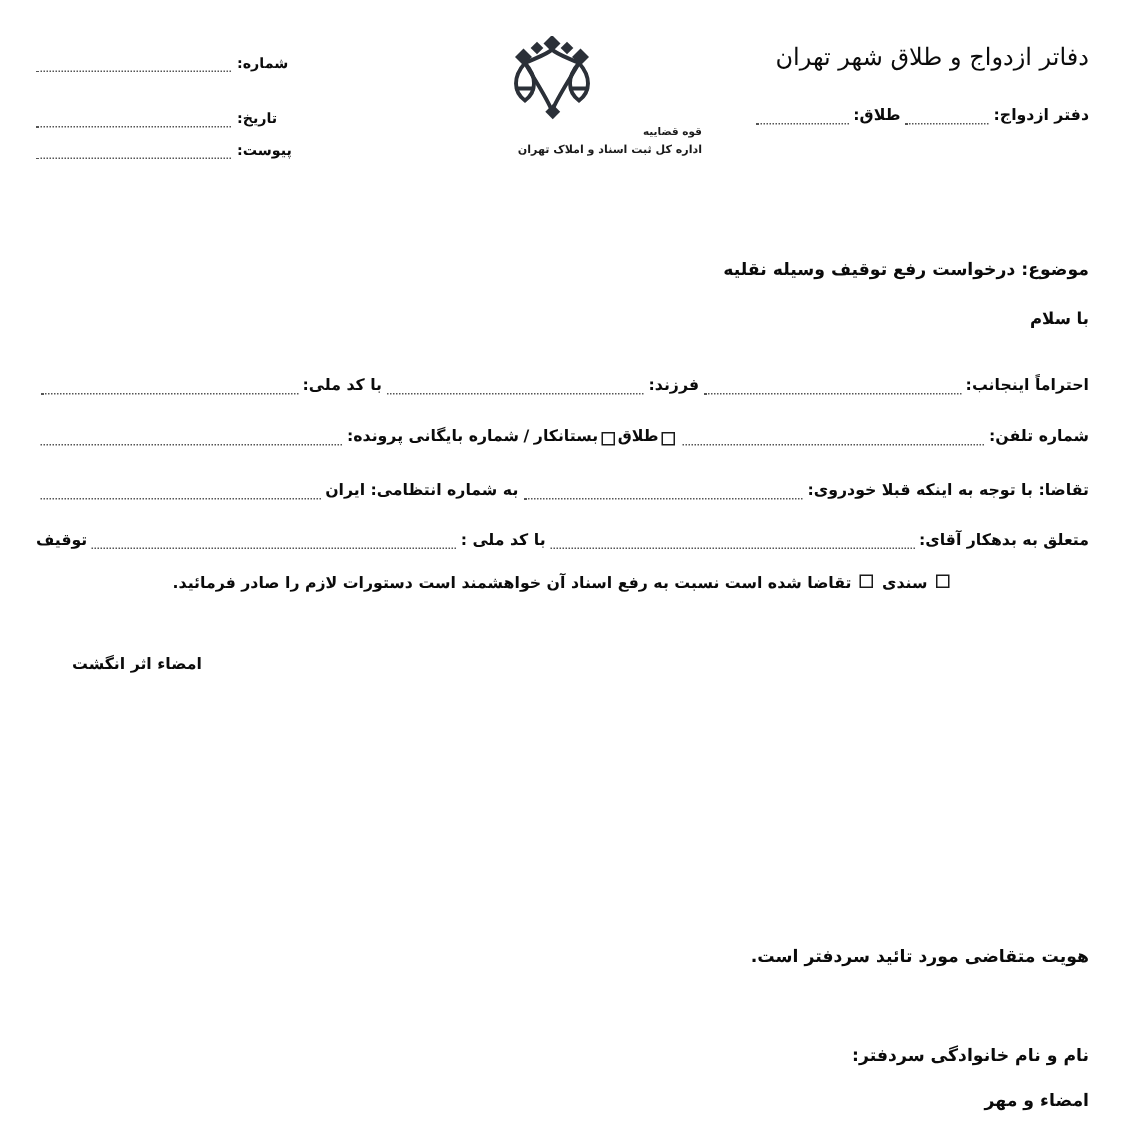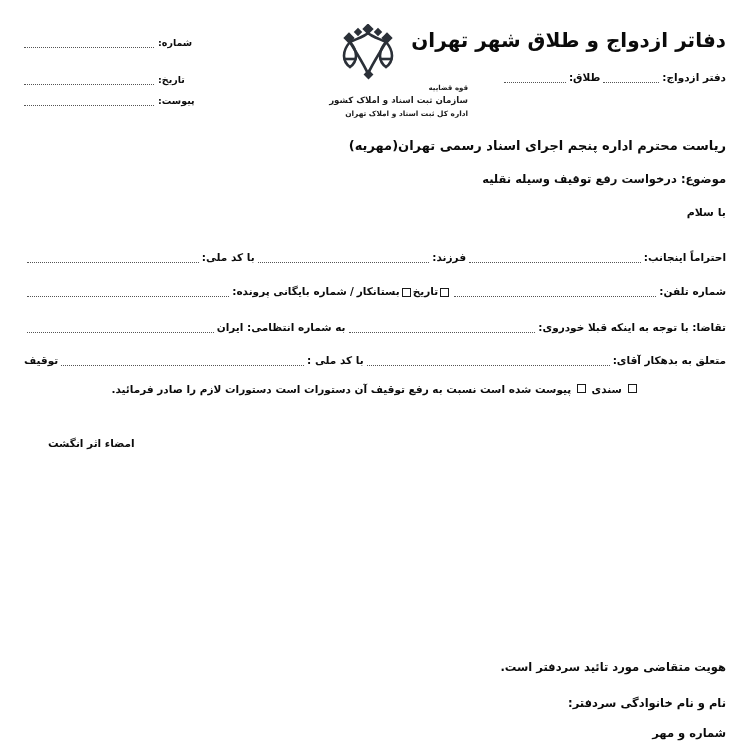--- a/index.html
+++ b/index.html
@@ -74,22 +74,22 @@
   }
   .emblem-cap.l1 { font-size: 7px; }
   .emblem-cap.l2 { font-size: 8.6px; letter-spacing: .2px; }
   .emblem-cap.l3 { font-size: 7.4px; }
 
   
   .doc-title {
     position: absolute;
     right: 24px;
     top: 28px;
-    font-size: 20px;
-    font-weight: bold;
+    font-size: 16px;
+    font-weight: normal;
     letter-spacing: -.2px;
     white-space: nowrap;
   }
   .hdr-fields {
     position: absolute;
     right: 24px;
     top: 72px;
     display: flex;
     align-items: flex-end;
     font-size: 10.5px;
@@ -165,21 +165,21 @@
   }
 
   
   .foot {
     position: absolute;
     right: 24px;
     font-size: 11.5px;
     font-weight: bold;
     white-space: nowrap;
   }
-  .foot.f1 { top: 660px; }
+  .foot.f1 { top: 630px; }
   .foot.f2 { top: 696px; }
   .foot.f3 { top: 726px; }
 </style>
 </head>
 <body>
 
 <div class="page">
 
   <div class="meta-row" style="left:24px; top:38px;">
     <span class="lbl">شماره:</span>
@@ -214,34 +214,32 @@
         <rect x="8" y="10" width="8" height="8" transform="rotate(45 12 14)"></rect>
         <rect x="27" y="1" width="8" height="8" transform="rotate(45 31 5)"></rect>
         <rect x="46" y="10" width="8" height="8" transform="rotate(45 50 14)"></rect>
         <rect x="18" y="5" width="6" height="6" transform="rotate(45 21 8)"></rect>
         <rect x="38" y="5" width="6" height="6" transform="rotate(45 41 8)"></rect>
 
         <rect x="28" y="47" width="7" height="7" transform="rotate(45 31.5 50.5)"></rect>
       </g>
     </svg>
     <div class="emblem-cap l1">قوه قضاییه</div>
-    <div class="emblem-cap l2">سازمان ثبت اسناد و املاک کشور</div>
     <div class="emblem-cap l3">اداره کل ثبت اسناد و املاک تهران</div>
   </div>
 
   <div class="doc-title">دفاتر ازدواج و طلاق شهر تهران</div>
 
   <div class="hdr-fields">
     <span class="lbl">دفتر ازدواج:</span>
     <span class="dots"></span>
     <span class="lbl">طلاق:</span>
     <span class="dots wide"></span>
   </div>
 
-  <div class="addressee">ریاست محترم اداره پنجم اجرای اسناد رسمی تهران(مهریه)</div>
 
   <div class="subject">
     <span>موضوع:</span>
     <span>درخواست رفع توقیف وسیله نقلیه</span>
   </div>
 
   <div class="greeting">با سلام</div>
 
   <div class="frow" style="top:252px;">
     <span class="lbl">احتراماً اینجانب:</span>
@@ -249,21 +247,21 @@
     <span class="lbl">فرزند:</span>
     <span class="grow"></span>
     <span class="lbl">با کد ملی:</span>
     <span class="grow"></span>
   </div>
 
   <div class="frow" style="top:286px;">
     <span class="lbl">شماره تلفن:</span>
     <span class="grow"></span>
     <span class="chk"></span>
-    <span class="lbl">تاریخ</span>
+    <span class="lbl">طلاق</span>
     <span class="chk"></span>
     <span class="lbl">بستانکار</span>
     <span class="lbl" style="margin:0 3px;">/</span>
     <span class="lbl">شماره بایگانی پرونده:</span>
     <span class="grow"></span>
   </div>
 
   <div class="frow" style="top:322px;">
     <span class="lbl">تقاضا: با توجه به اینکه قبلا خودروی:</span>
     <span class="grow"></span>
@@ -276,25 +274,25 @@
     <span class="grow"></span>
     <span class="lbl">با کد ملی :</span>
     <span class="grow"></span>
     <span class="lbl">توقیف</span>
   </div>
 
   <div class="para">
     <span class="chk"></span>
     <span class="lbl">سندی</span>
     <span class="chk"></span>
-    <span class="lbl">پیوست</span>
-    <span class="lbl">شده است نسبت به رفع توقیف آن دستورات است دستورات لازم را صادر فرمائید.</span>
+    <span class="lbl">تقاضا</span>
+    <span class="lbl">شده است نسبت به رفع اسناد آن خواهشمند است دستورات لازم را صادر فرمائید.</span>
   </div>
 
   <div class="sign-left">
     <span class="inner">امضاء اثر انگشت</span>
   </div>
 
   <div class="foot f1">هویت متقاضی مورد تائید سردفتر است.</div>
   <div class="foot f2">نام و نام خانوادگی سردفتر:</div>
-  <div class="foot f3">شماره و مهر</div>
+  <div class="foot f3">امضاء و مهر</div>
 
 </div>
 
 </body></html>

